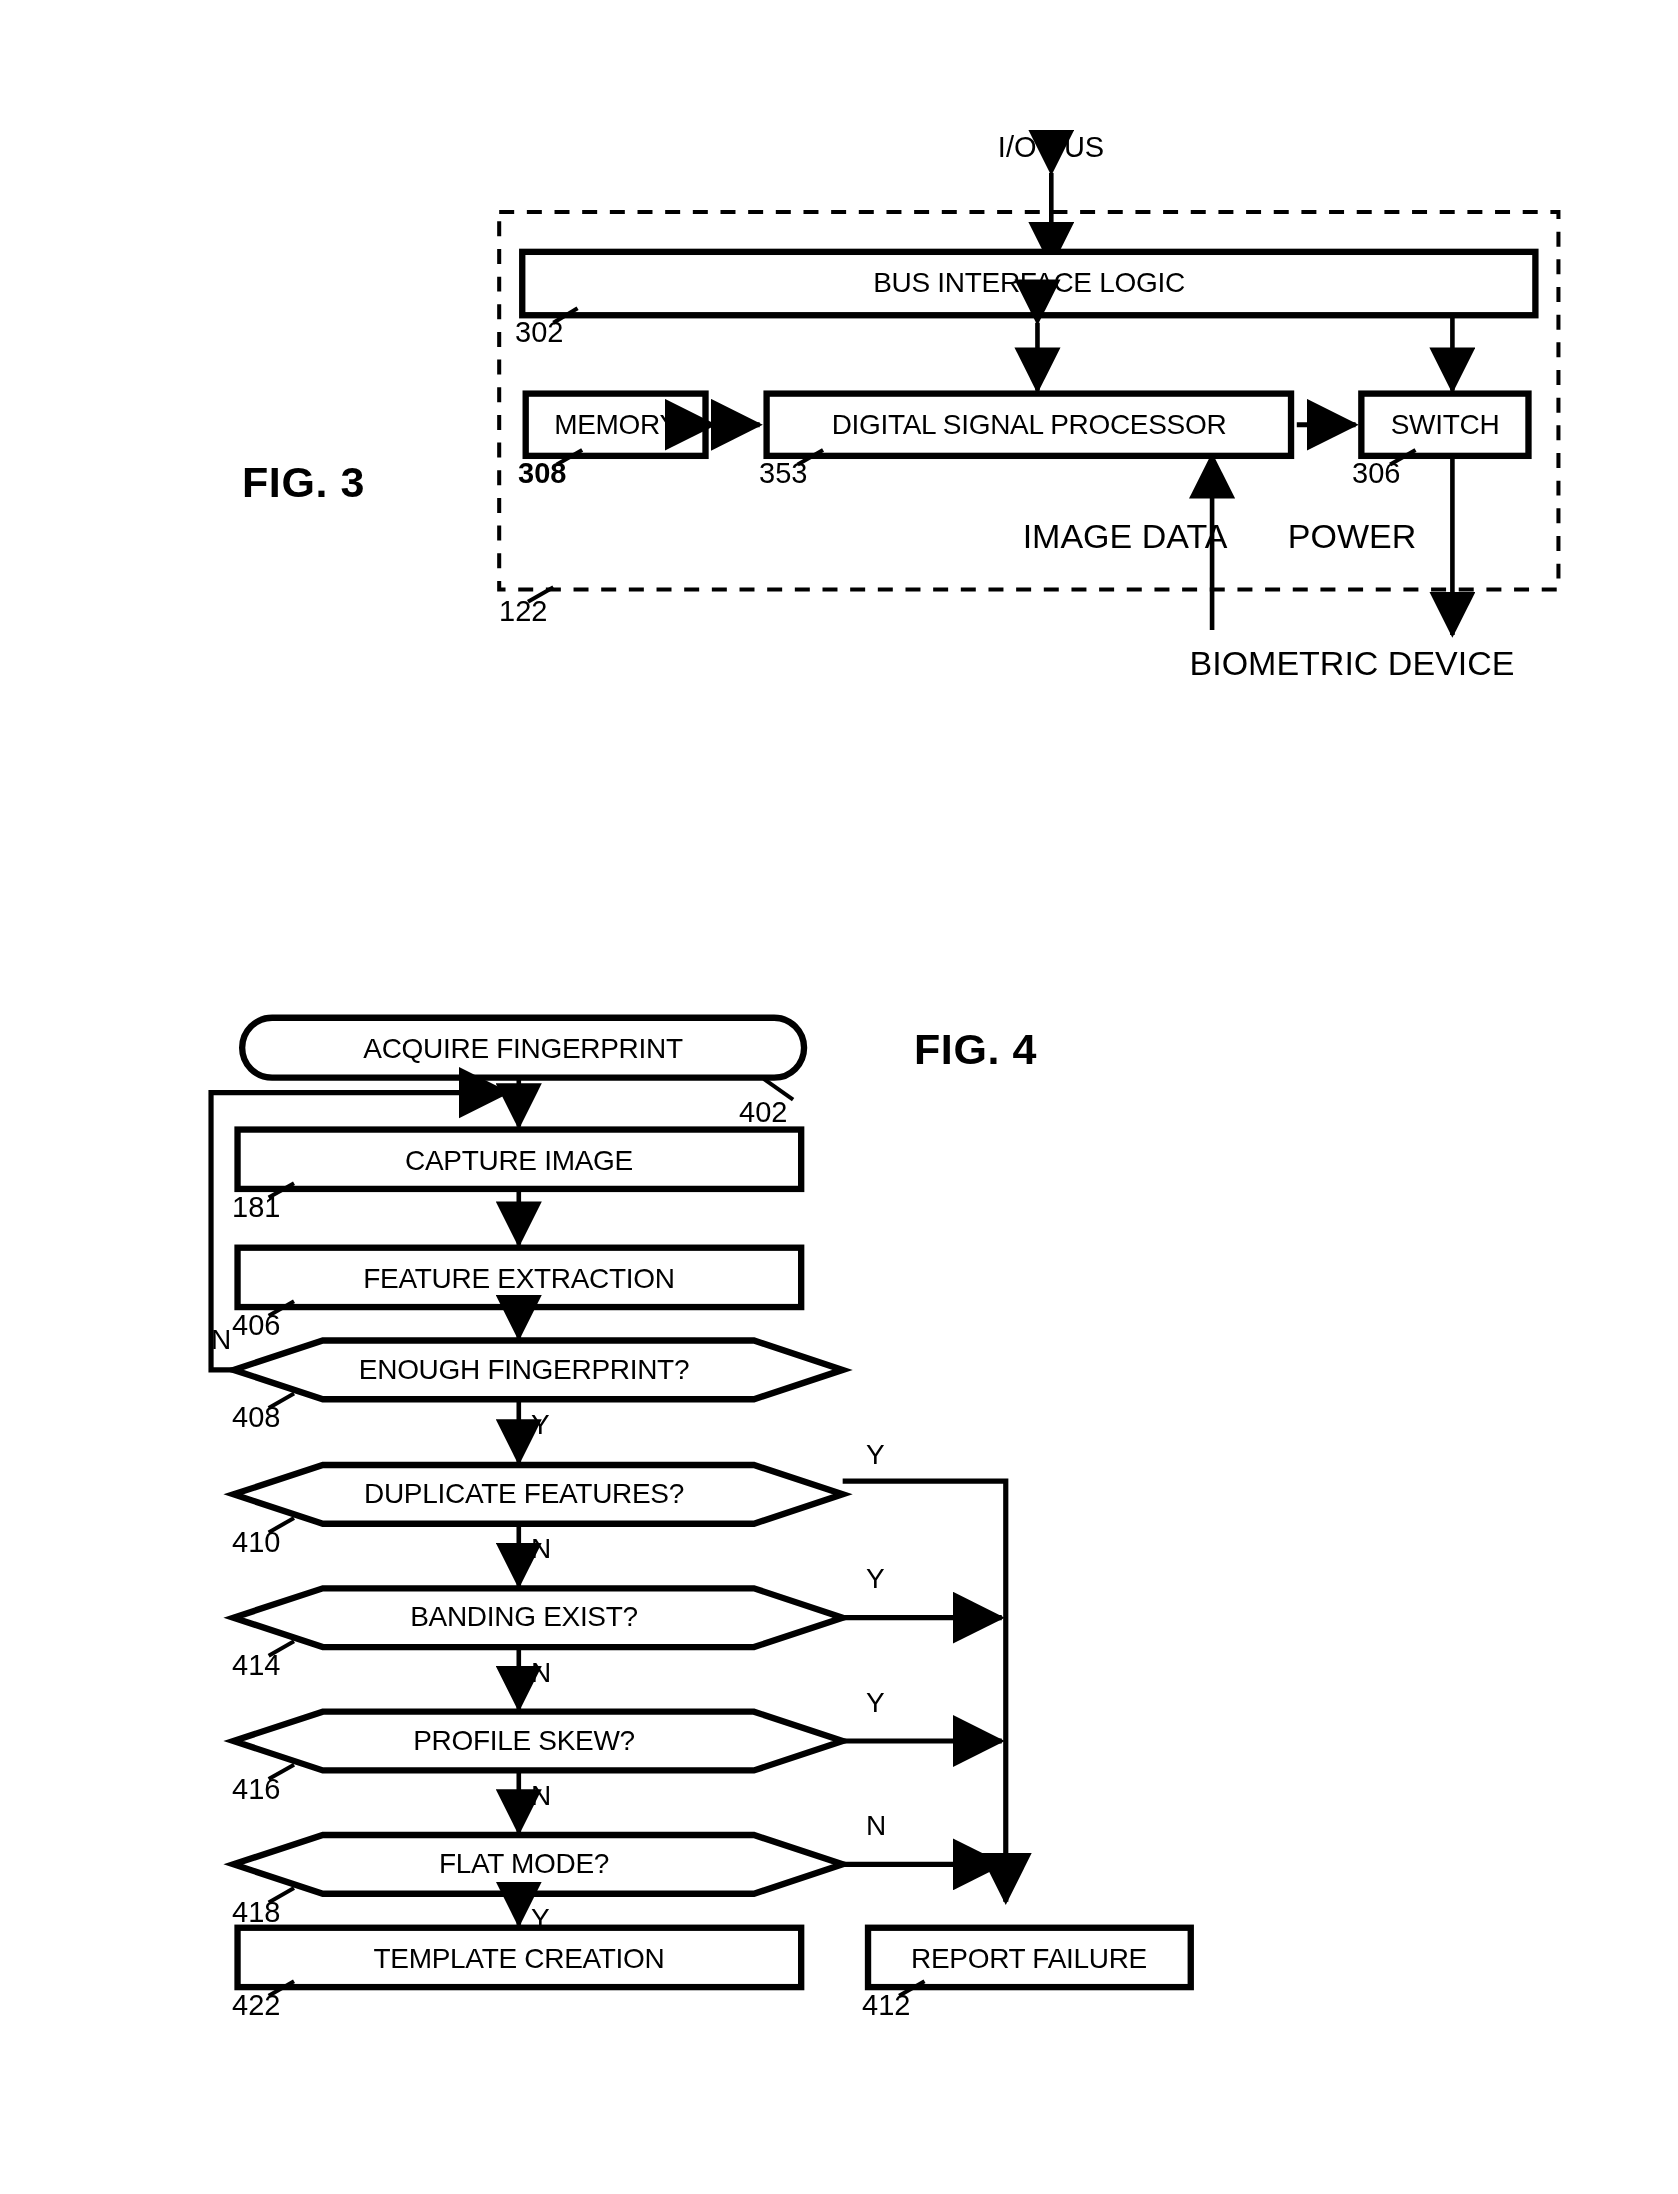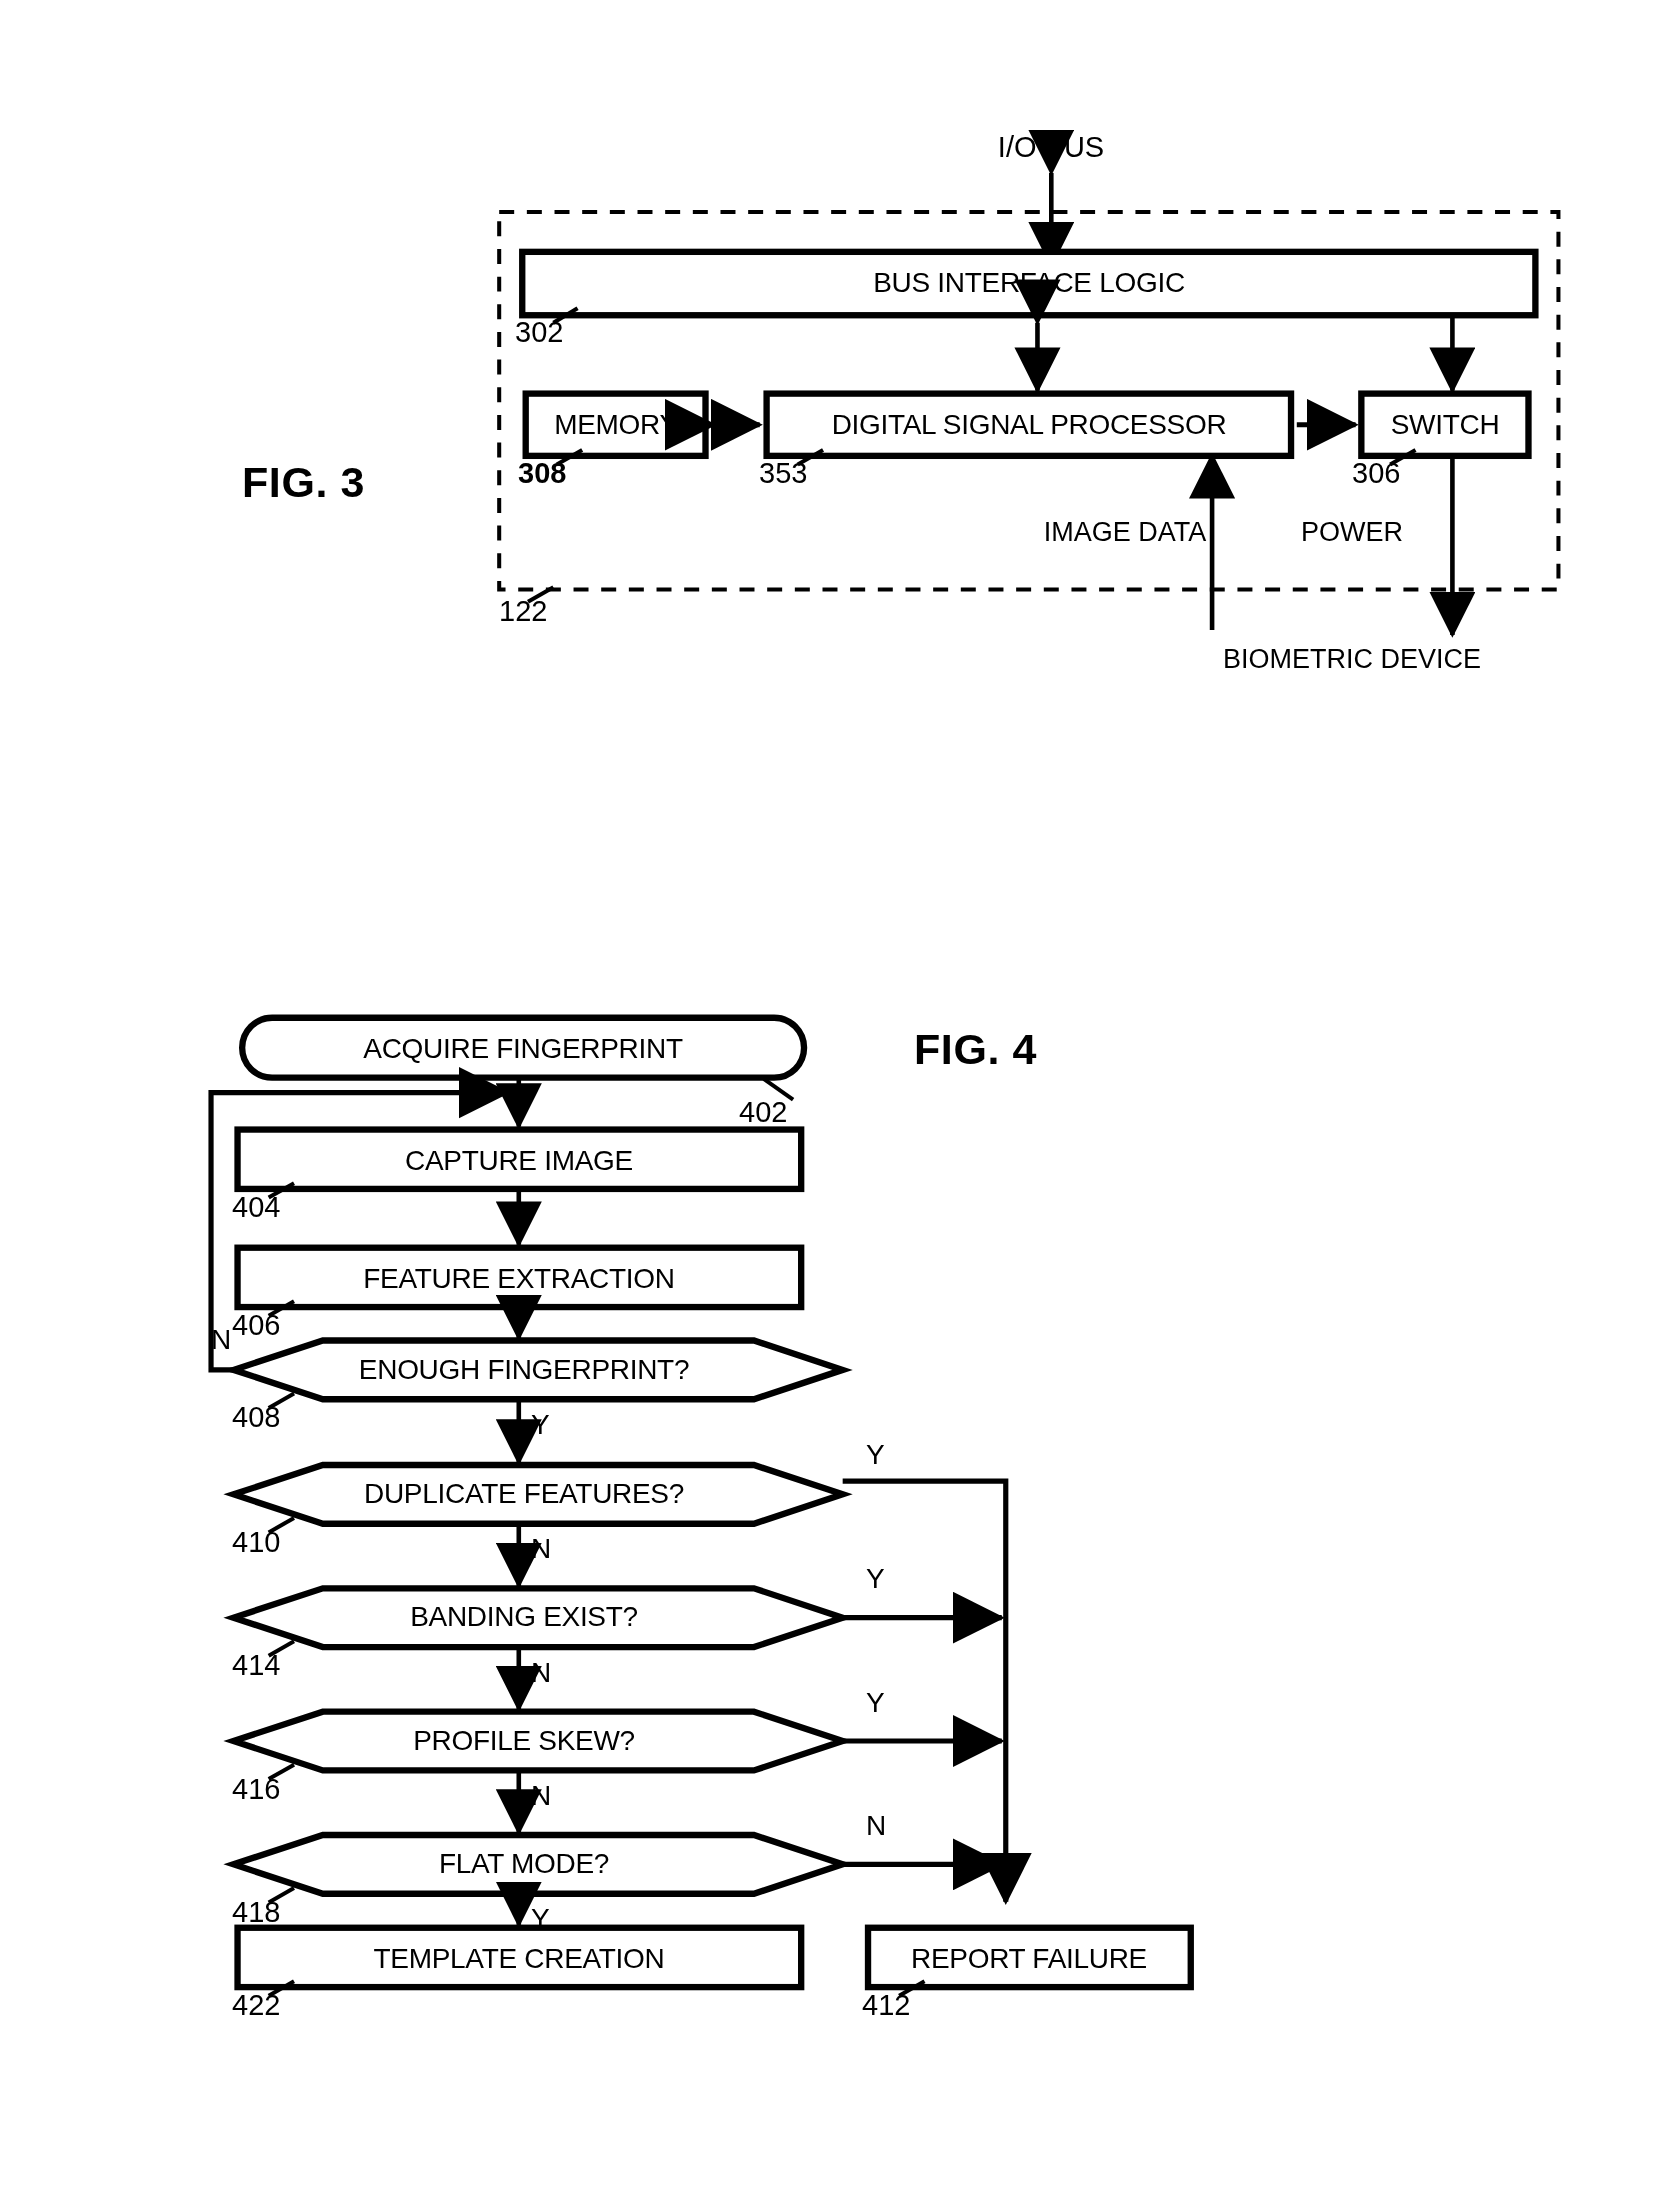--- a/index.html
+++ b/index.html
@@ -12,21 +12,21 @@
   .lbl{position:absolute;white-space:nowrap;font-family:"Liberation Sans",sans-serif;
        color:#000;line-height:1;}
 
   .fig-title{font-size:43px;font-weight:bold;letter-spacing:0.6px;}
 
   .boxtext{font-size:28px;font-weight:normal;letter-spacing:-0.3px;}
   .boxtext.cond{font-size:28px;}
 
   .reftag{font-size:29px;font-weight:normal;}
   .yn{font-size:28px;font-weight:normal;}
-  .sidelbl{font-size:27px;font-weight:normal;}
+  .sidelbl{font-size:34px;font-weight:normal;}
   .iobus{font-size:29px;font-weight:normal;}
 
   .ctr{transform:translateX(-50%);}
 </style>
 </head>
 <body>
 
 <div class="page">
 
   <svg class="sheet" viewBox="0 0 2913 3807">
@@ -138,21 +138,21 @@
   <div class="lbl reftag" style="left:499px;top:597px;">122</div>
 
   <div class="lbl sidelbl ctr" style="left:1352px;top:646px;">BIOMETRIC DEVICE</div>
 
   <div class="lbl fig-title" style="left:914px;top:1028px;">FIG. 4</div>
 
   <div class="lbl boxtext ctr" style="left:523px;top:1035px;">ACQUIRE FINGERPRINT</div>
   <div class="lbl reftag" style="left:739px;top:1098px;">402</div>
 
   <div class="lbl boxtext ctr" style="left:519px;top:1147px;">CAPTURE IMAGE</div>
-  <div class="lbl reftag" style="left:232px;top:1193px;">404</div>
+  <div class="lbl reftag" style="left:232px;top:1193px;">181</div>
 
   <div class="lbl boxtext ctr" style="left:519px;top:1265px;">FEATURE EXTRACTION</div>
   <div class="lbl reftag" style="left:232px;top:1311px;">406</div>
 
   <div class="lbl boxtext cond ctr" style="left:524px;top:1356px;">ENOUGH FINGERPRINT?</div>
   <div class="lbl reftag" style="left:232px;top:1403px;">408</div>
   <div class="lbl yn" style="left:211px;top:1326px;">N</div>
   <div class="lbl yn" style="left:531px;top:1411px;">Y</div>
 
   <div class="lbl boxtext cond ctr" style="left:524px;top:1480px;">DUPLICATE FEATURES?</div>

